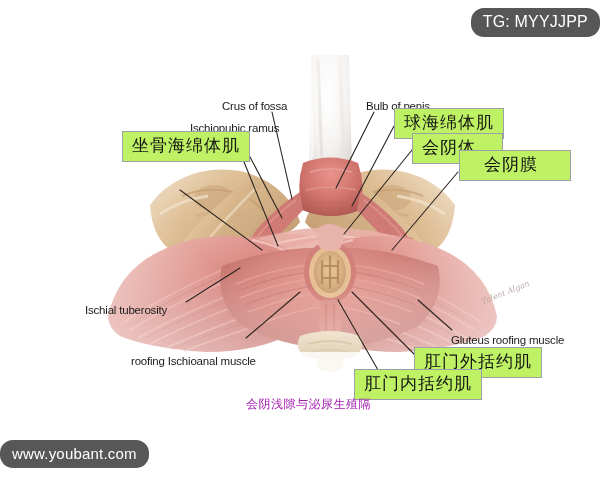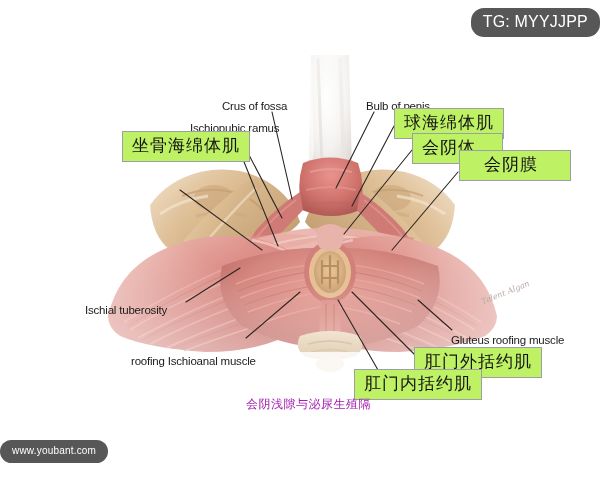--- a/index.html
+++ b/index.html
@@ -44,21 +44,21 @@
     border-radius: 13px;
   }
   #tg-badge {
     right: 0;
     top: 8px;
     font-size: 16px;
   }
   #site-badge {
     left: 0;
     top: 440px;
-    font-size: 10px;
+    font-size: 15px;
   }
 
   
   .en-label {
     position: absolute;
     color: #1b1b1b;
     font-size: 11.5px;
     line-height: 13.5px;
     white-space: nowrap;
     font-family: "Liberation Sans", "DejaVu Sans", sans-serif;

